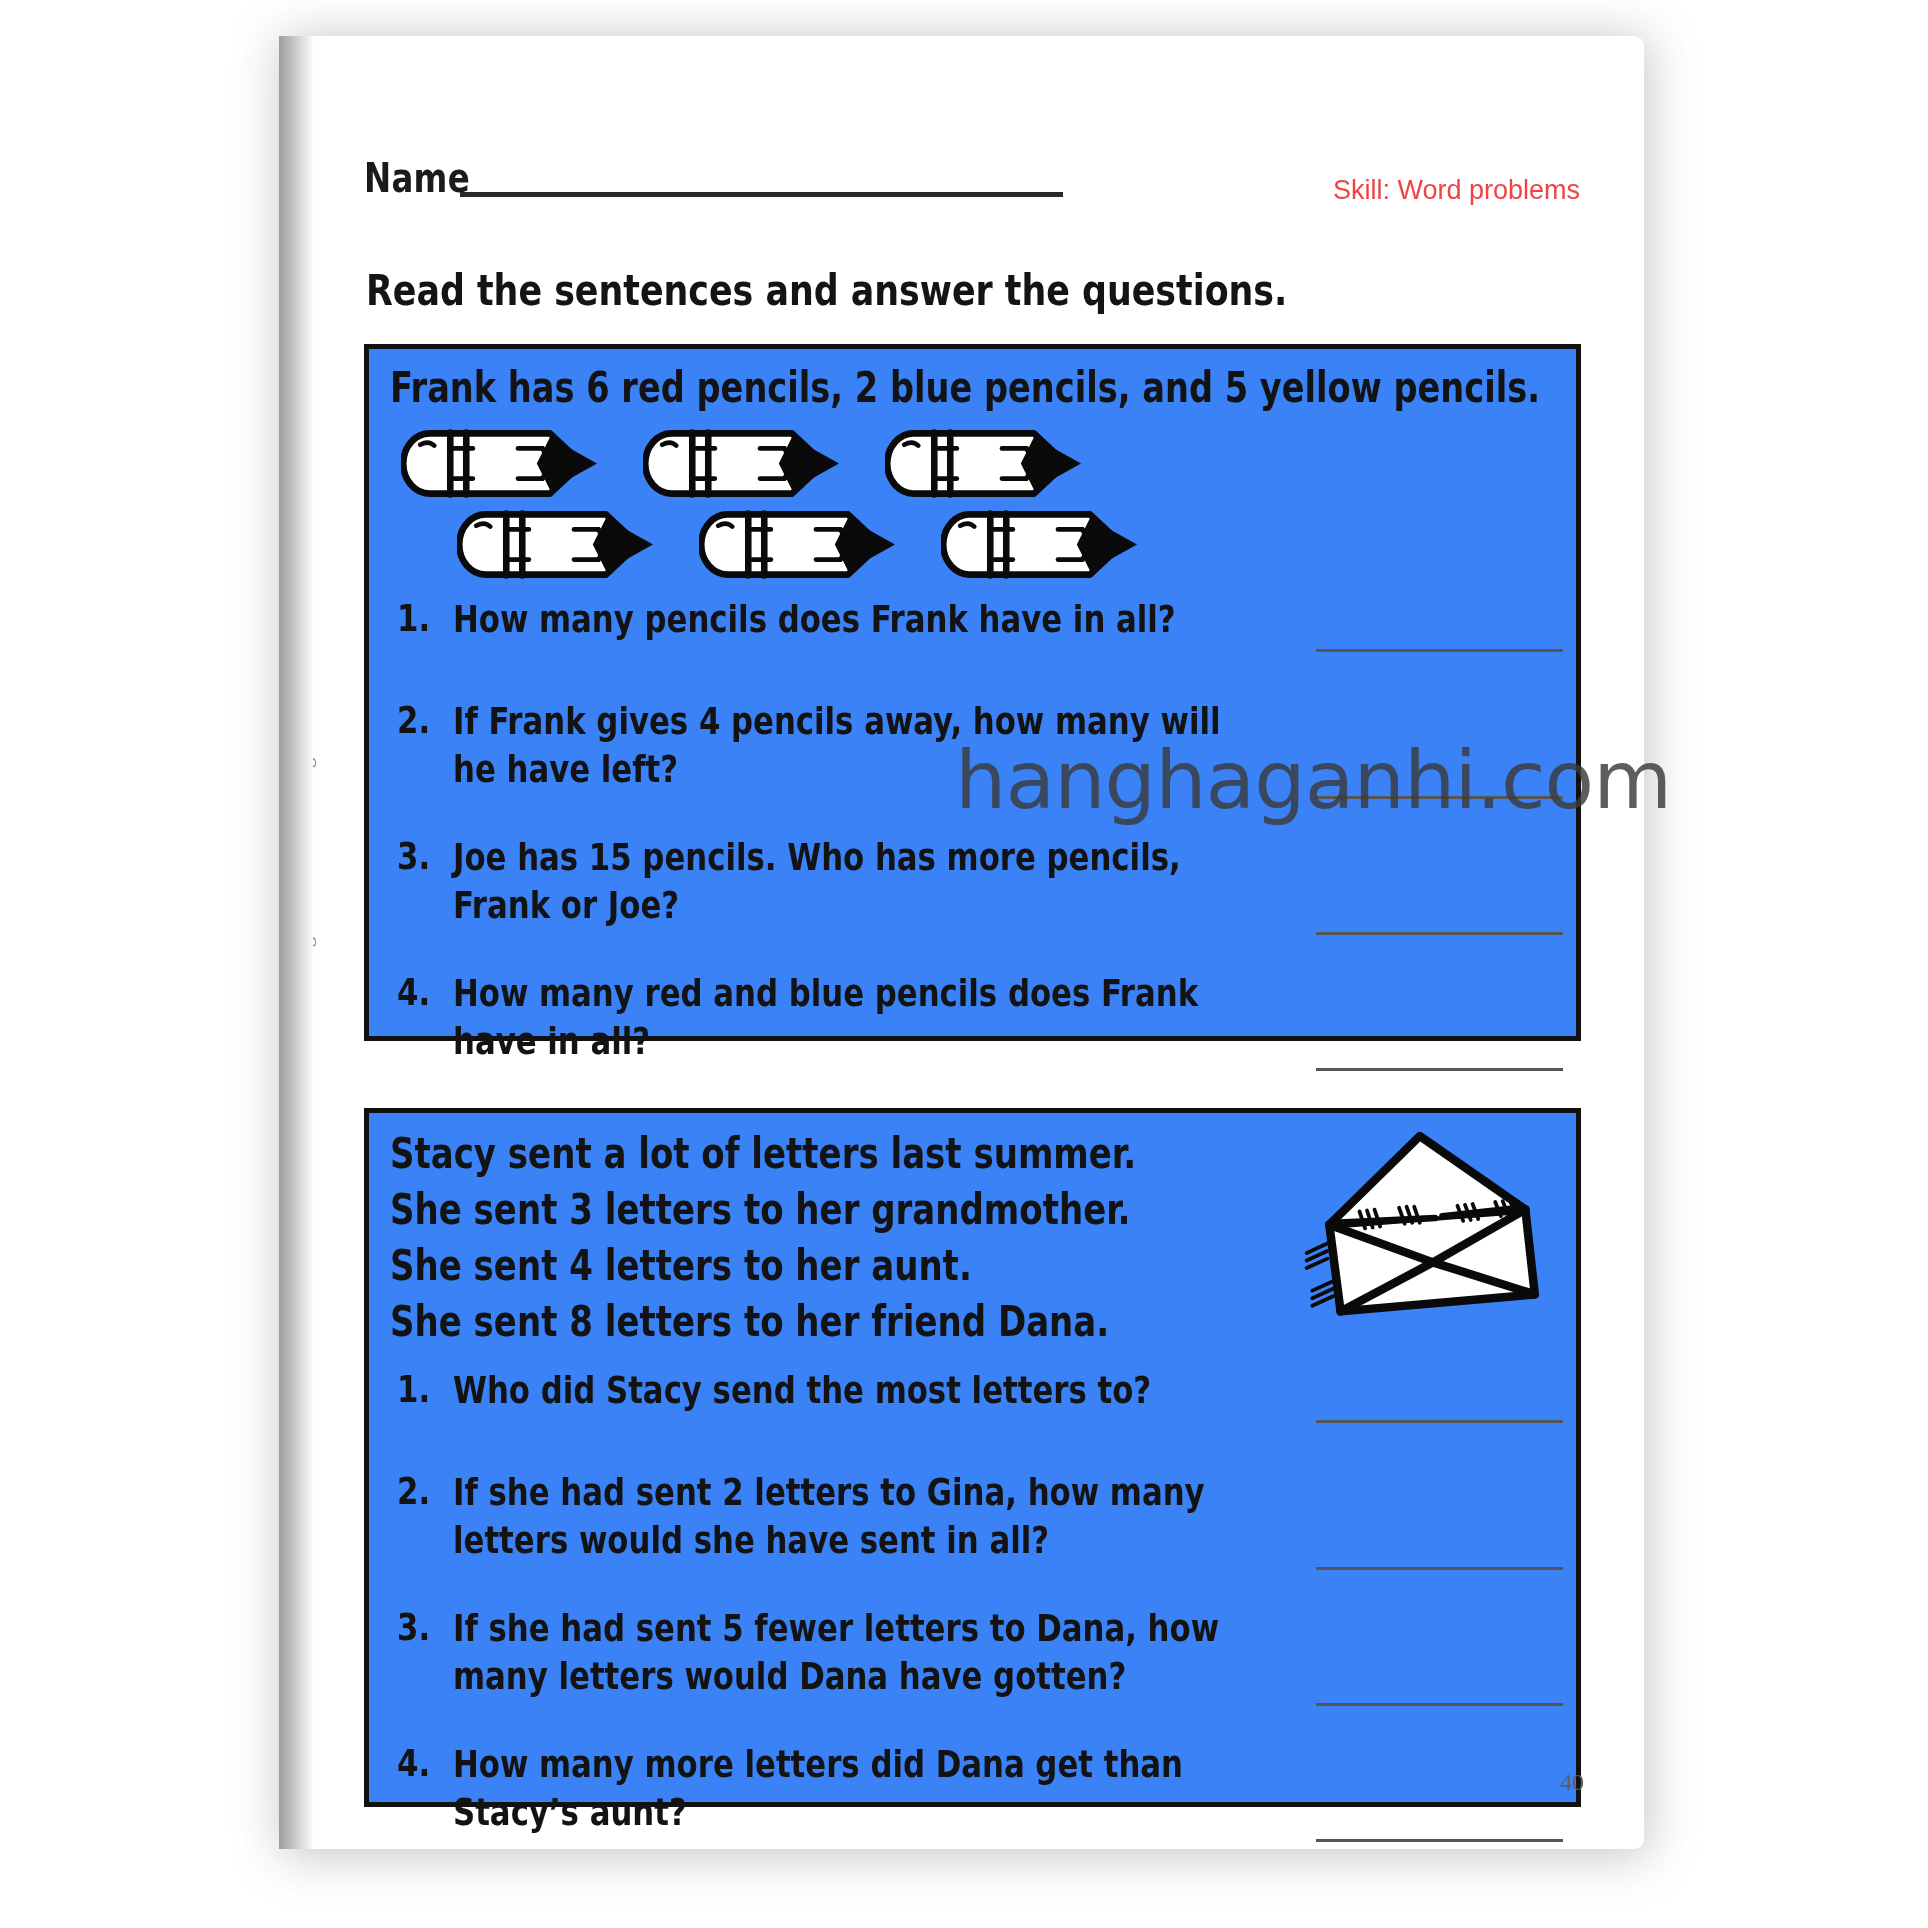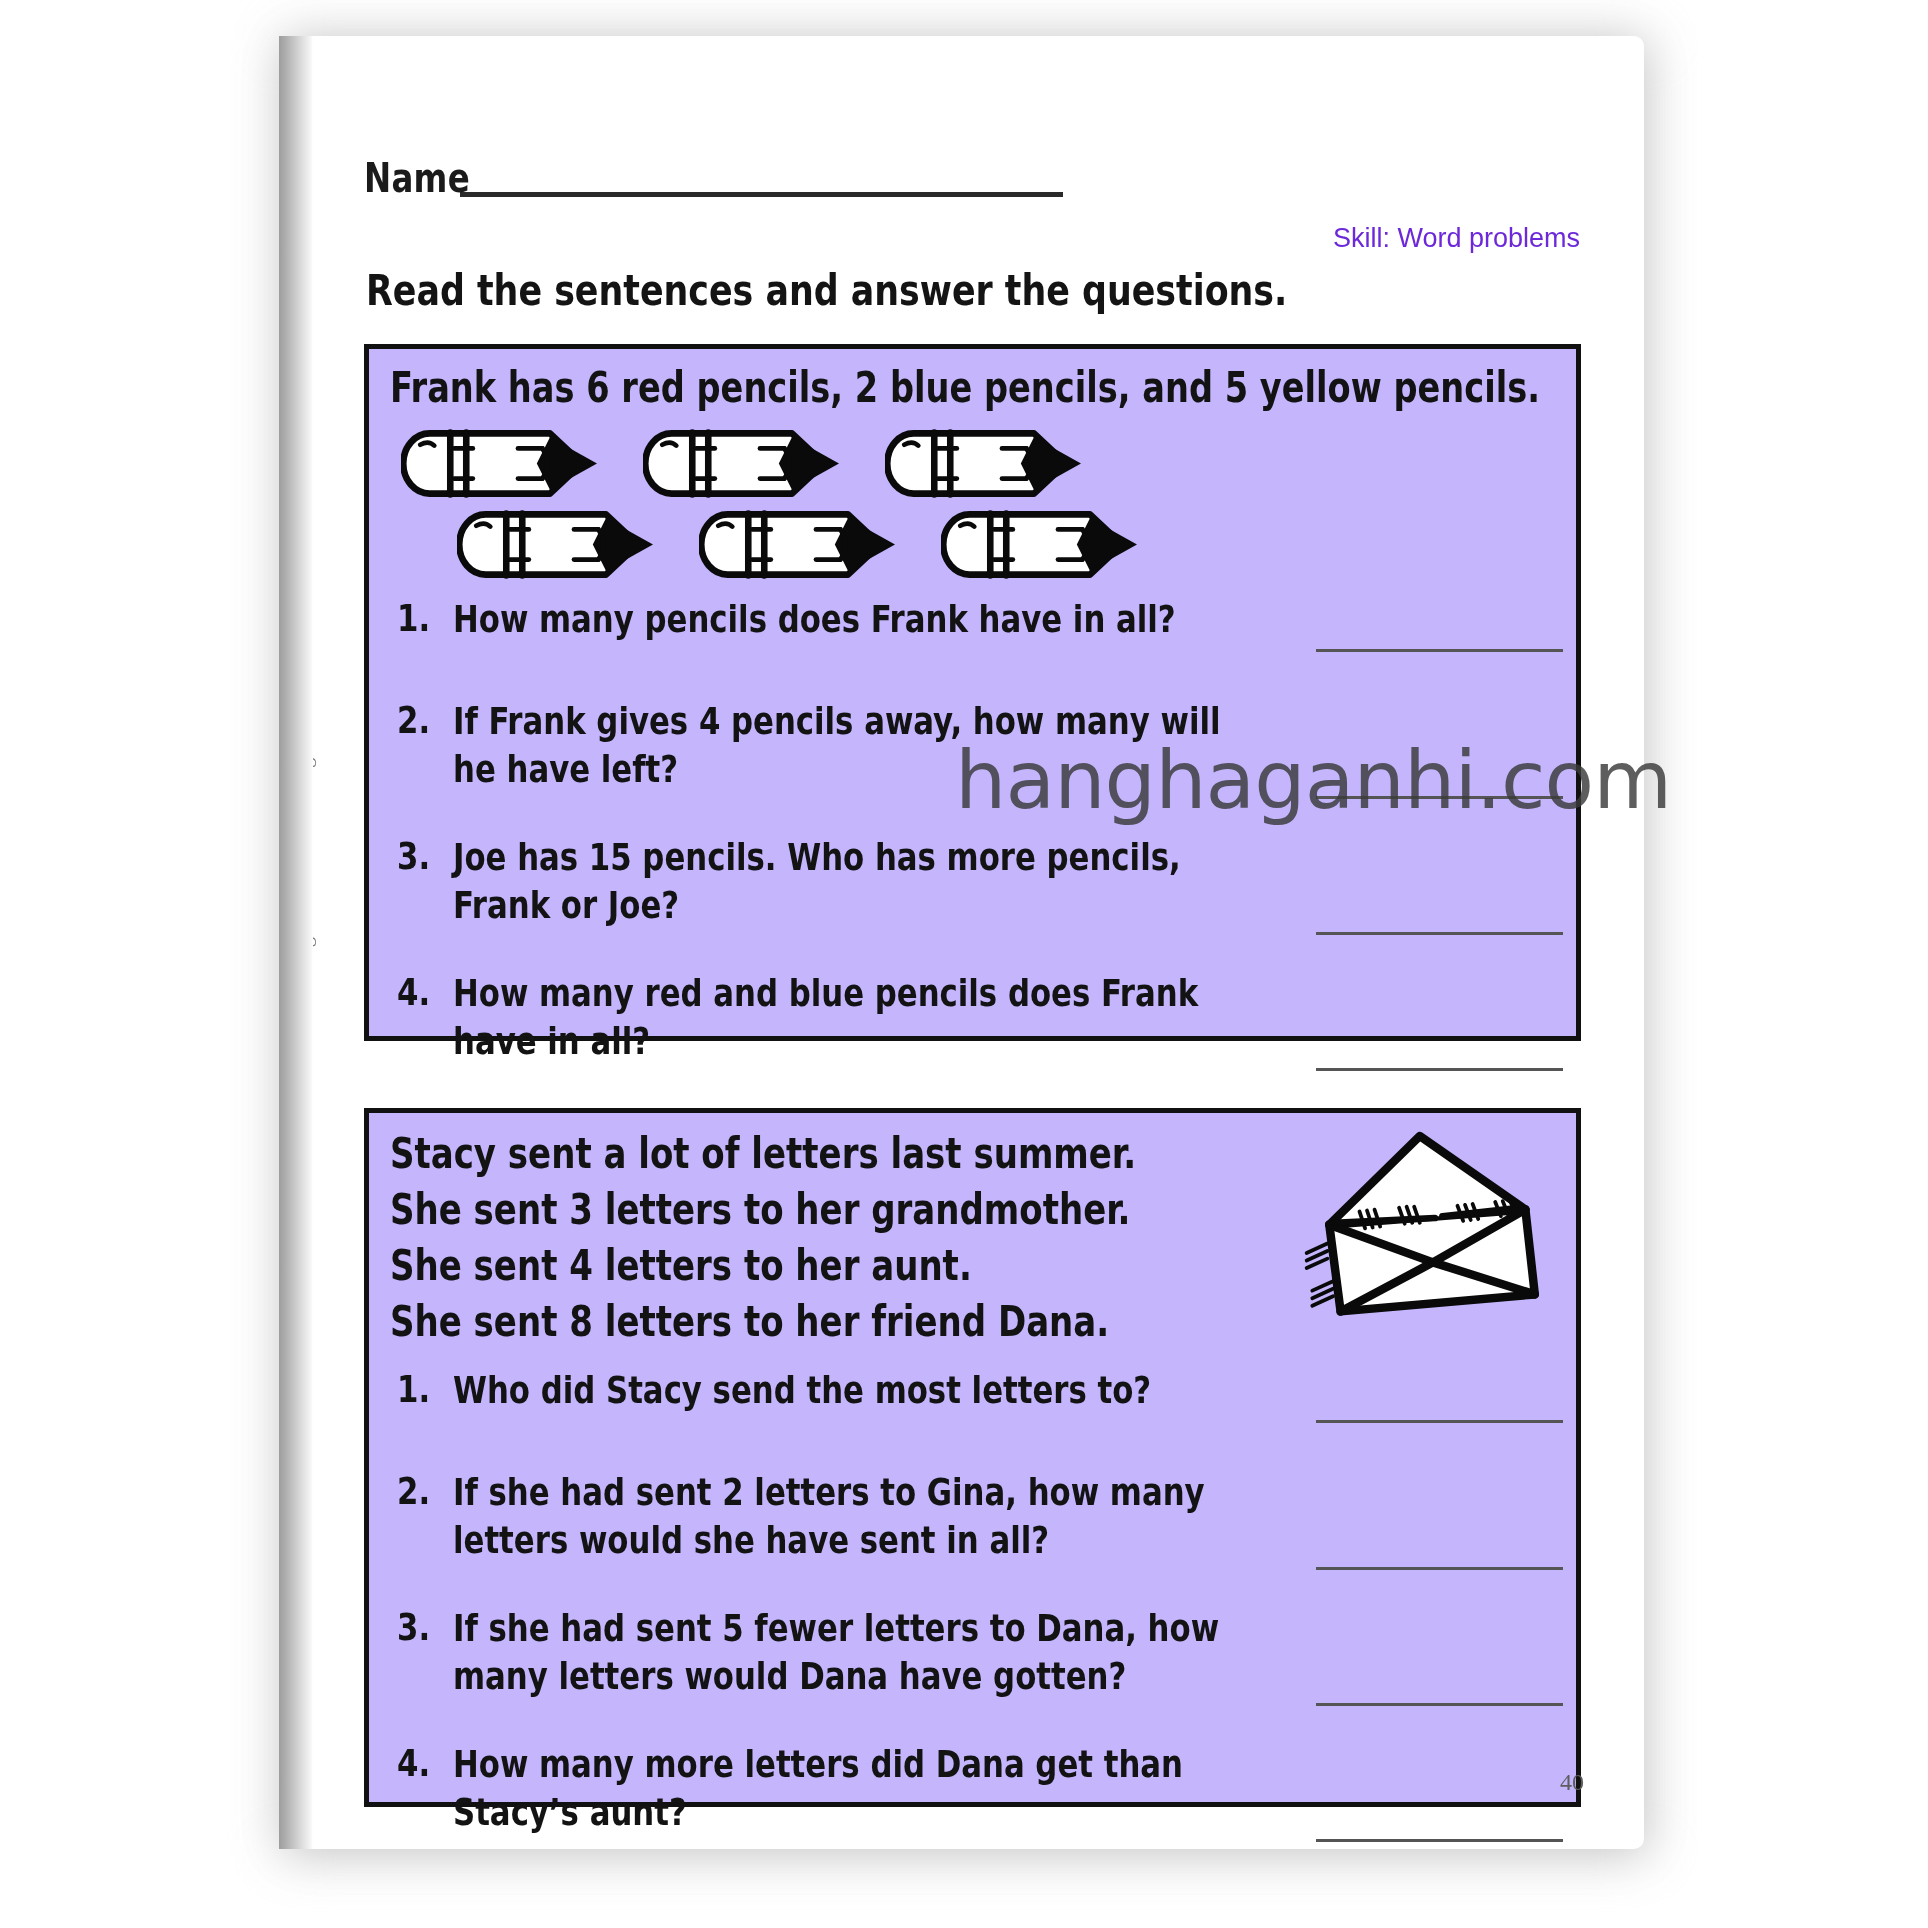--- a/index.html
+++ b/index.html
@@ -84,43 +84,42 @@
     background: #2a2a2a;
     margin-left: -24.5px;
     margin-bottom: 1.9px;
   }
 
   .skill-label {
     position: absolute;
     right: 64px;
     top: 139px;
     font-size: 27px;
-    color: #6d28d9;
+    color: #ef4444;
     font-family: "Liberation Sans", sans-serif;
-    margin-top: 48px;
   }
 
   .instruction {
     position: absolute;
     left: 87px;
     top: 229px;
     font-family: "Liberation Sans Narrow", "DejaVu Sans Condensed", "Liberation Sans", sans-serif;
     font-weight: bold;
     font-size: 43px;
     color: #141414;
     transform: scaleX(0.9);
     transform-origin: left top;
     white-space: nowrap;
   }
 
   
   .problem-box {
     position: absolute;
     border: 5.6px solid #111111;
-    background: #c4b5fd;
+    background: #3b82f6;
     box-sizing: border-box;
   }
   #box-1 { left: 85px;  top: 308px;  width: 1217px; height: 697px; }
   #box-2 { left: 85px;  top: 1072px; width: 1217px; height: 699px; }
 
   .story {
     font-family: "Liberation Sans Narrow", "DejaVu Sans Condensed", "Liberation Sans", sans-serif;
     font-weight: bold;
     color: #131313;
     transform-origin: left top;

